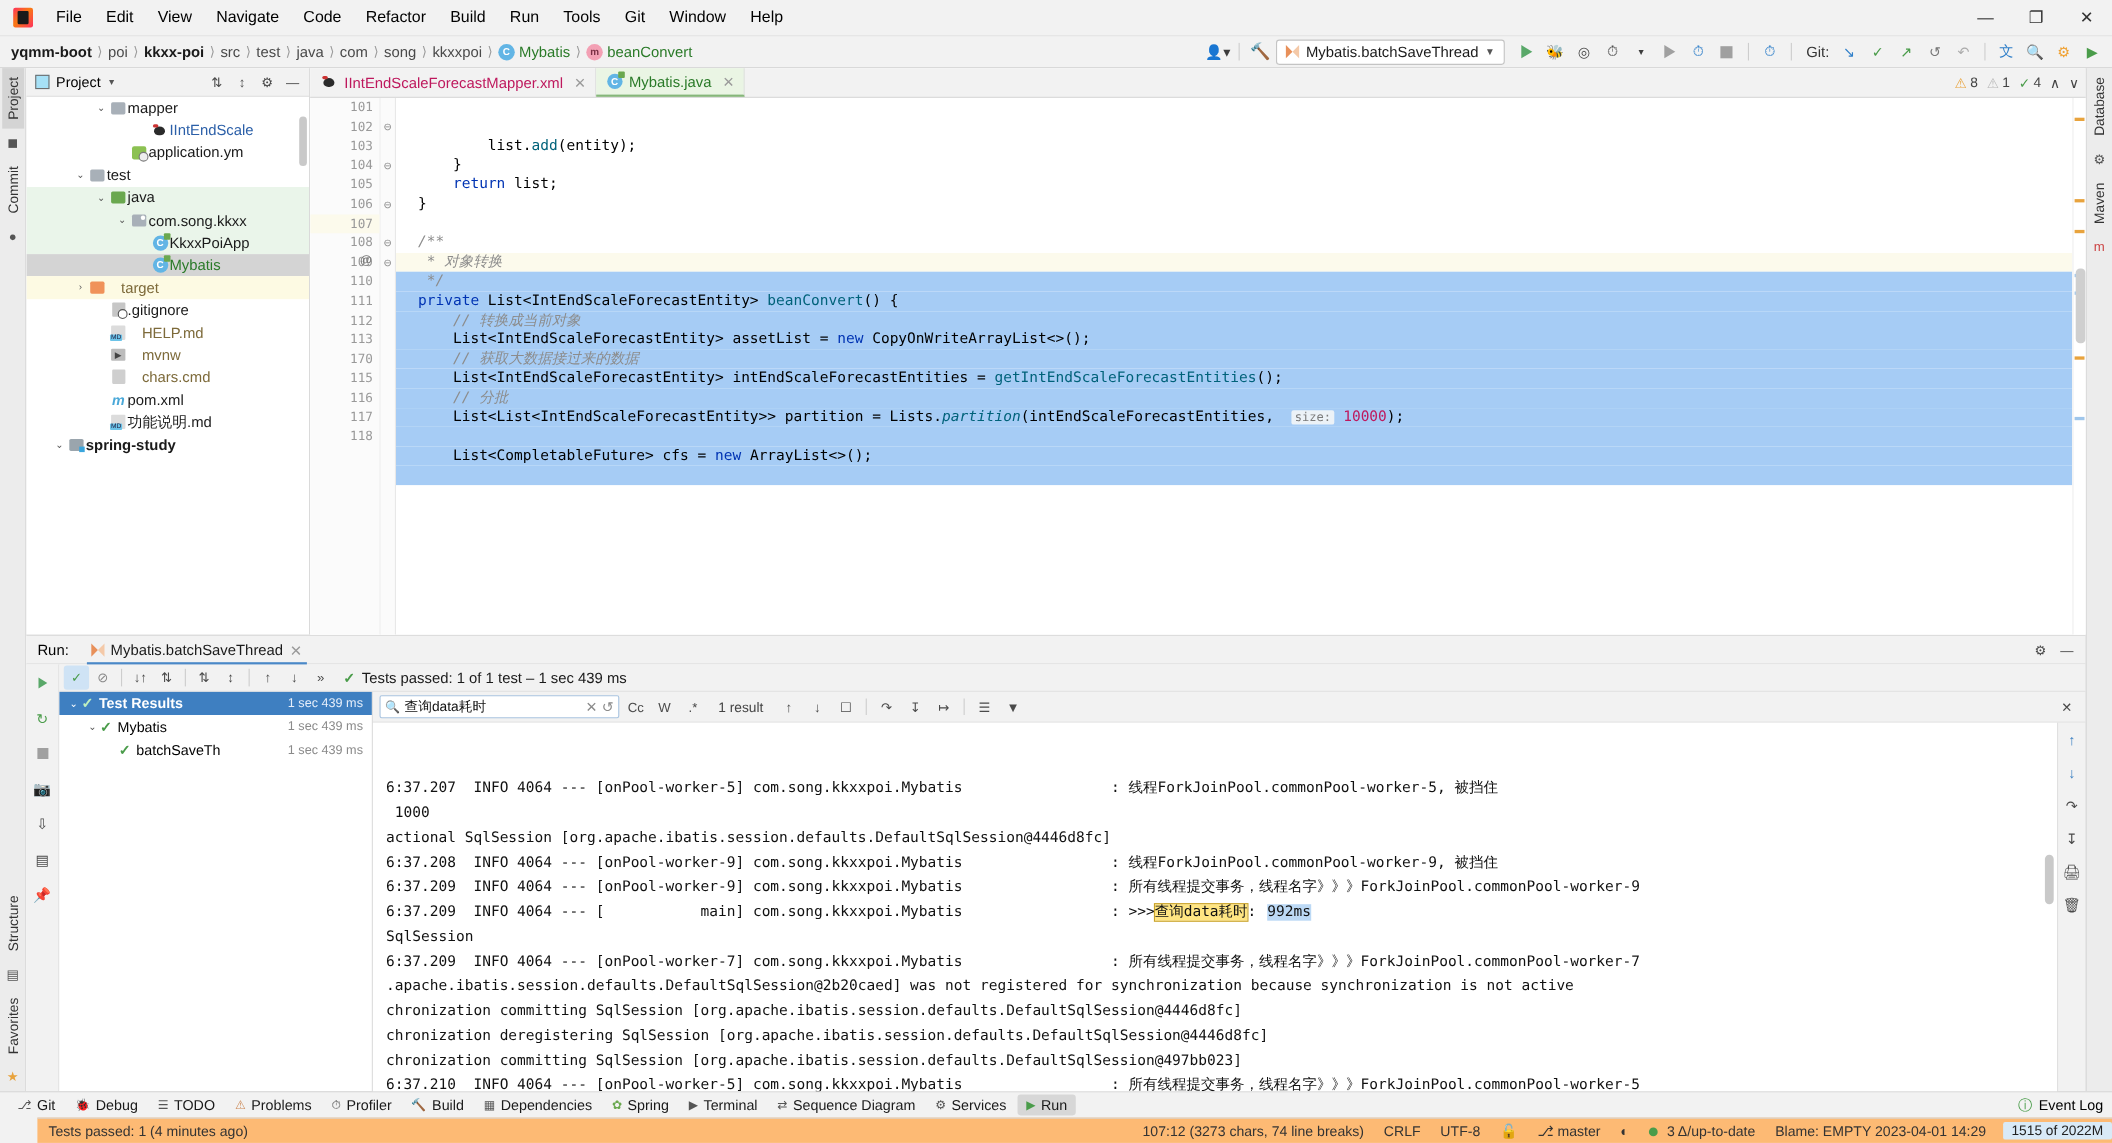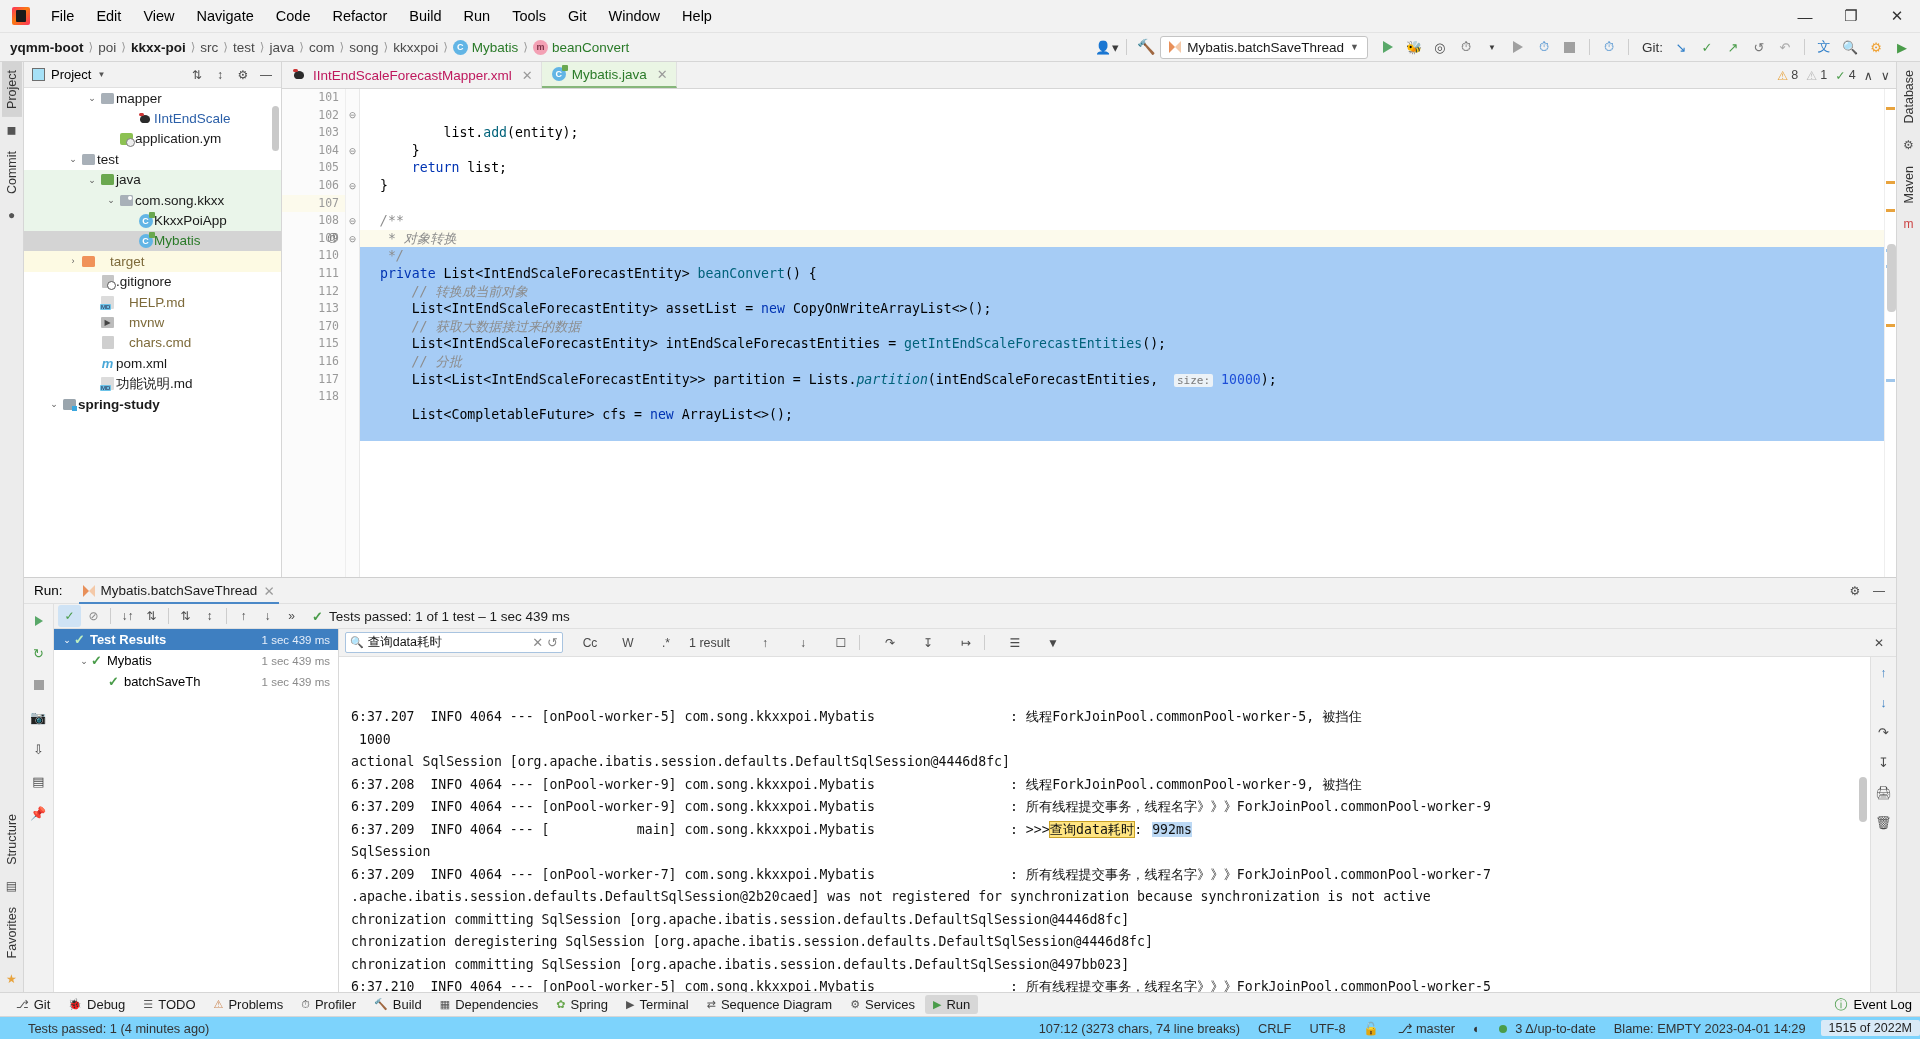--- a/index.html
+++ b/index.html
@@ -153,21 +153,21 @@
   .code {
     flex: 1 1 auto; position: relative; overflow: hidden;
     font-family: "DejaVu Sans Mono", monospace; font-size: 13.2px; line-height: 17.6px;
     white-space: pre; padding-left: 0px;
   }
   .code .cl { height:17.6px; padding-left: 20px; }
   .code .cl.cur { background: #fcfaec; }
   .code .cl.sel { background: #a6ccf5; }
   .kw { color: #0033b3; font-weight: normal; }
   .cmt { color: #8c8c8c; font-style: italic; }
-  .num { color: #1d4ed8; }
+  .num { color: #be185d; }
   .mth { color: #00627a; }
   .hint { background:#ecf2f7; color:#7a7a7a; font-size:11px; padding:0 3px; border-radius:2px;}
   .codefold { width: 14px; flex: 0 0 14px; background:#fbfbfb; border-right:1px solid #e8e8e8; }
   .cfold { height:17.6px; display:flex; align-items:center; justify-content:center; font-size:9px; color:#888;}
   .at-mark { position:absolute; font-size:11px; color:#777; }
 
   
   .markers { width: 12px; flex:0 0 12px; background:#fff; position:relative; border-left:1px solid #eee;}
   .mk { position:absolute; right:1px; width:9px; height:3px; }
   .editor-scroll { position:absolute; right:0; top:0; width:9px; background:#cfcfcf; border-radius:4px; }
@@ -206,21 +206,21 @@
   .console-col { flex:1 1 auto; display:flex; flex-direction:column; min-width:0;}
   .search-bar { height:28px;flex:0 0 28px;background:#f2f2f2;display:flex;align-items:center;padding:0 6px;gap:4px;border-bottom:1px solid #e0e0e0;}
   .sfield {
     flex: 0 0 218px; height:21px; background:#fff; border:1px solid #a9c4e0; border-radius:2px;
     display:flex; align-items:center; padding:0 4px; gap:4px; font-size:12.5px;
   }
   .sfield .sval { flex:1 1 auto; color:#111; outline:none; }
   .sicon { color:#666; font-size:11px; }
   .sclose { color:#8a8a8a; font-size:13px; }
   .scount { font-size:12.5px; color:#444; margin:0 8px; }
-  .sb-ic { width:22px;height:21px;display:flex;align-items:center;justify-content:center;font-size:12px;color:#4a4a4a;border-radius:3px;margin-left:12px;}
+  .sb-ic { width:22px;height:21px;display:flex;align-items:center;justify-content:center;font-size:12px;color:#4a4a4a;border-radius:3px;}
   .sb-sep{width:1px;height:15px;background:#cdcdcd;margin:0 3px;}
   .sb-right{margin-left:auto;display:flex;align-items:center;gap:2px;}
 
   .console {
     flex:1 1 auto; overflow:hidden; position:relative; background:#fff;
     font-family:"DejaVu Sans Mono", monospace; font-size:13.2px; line-height:22.5px;
     padding: 4px 0 0 12px; white-space:pre; color:#111;
   }
   .console .cline { height:22.5px; }
   .hl-yellow { background:#ffe582; outline:1px solid #c9a227; }
@@ -232,22 +232,22 @@
   .toolstrip {
     height: 24px; flex: 0 0 24px; background:#f2f2f2; border-top:1px solid #d6d6d6;
     display:flex; align-items:center; padding-left:8px; gap:2px;
   }
   .tsi { display:flex; align-items:center; gap:5px; padding:2px 8px; font-size:13px; color:#1a1a1a; border-radius:3px;}
   .tsi.active { background:#d7d7d7; font-weight:normal; }
   .ts-right { margin-left:auto; display:flex; align-items:center; gap:6px; padding-right:8px; font-size:13px;}
 
   
   .statusbar {
-    height: 23px; flex: 0 0 23px; background:#7dd3fc; border-top:1px solid #d6d6d6;
-    display:flex; align-items:center; padding-left:28px; font-size:12.8px; color:#333; gap:0;
+    height: 23px; flex: 0 0 23px; background:#fdba74; border-top:1px solid #d6d6d6;
+    display:flex; align-items:center; padding-left:10px; font-size:12.8px; color:#333; gap:0;margin-left:34px;
   }
   .sb-item { padding: 0 9px; white-space:nowrap; }
   .sb-grow { margin-left:auto; display:flex; align-items:center; }
   .mem {
     background:#d9eaf7; padding:1px 8px; font-size:12.5px; color:#222; border-radius:2px; margin-left:6px;
   }
   .dot-green { width:8px;height:8px;border-radius:50%;background:#4a9c4a;display:inline-block;}
 </style>
 </head>
 <body>

